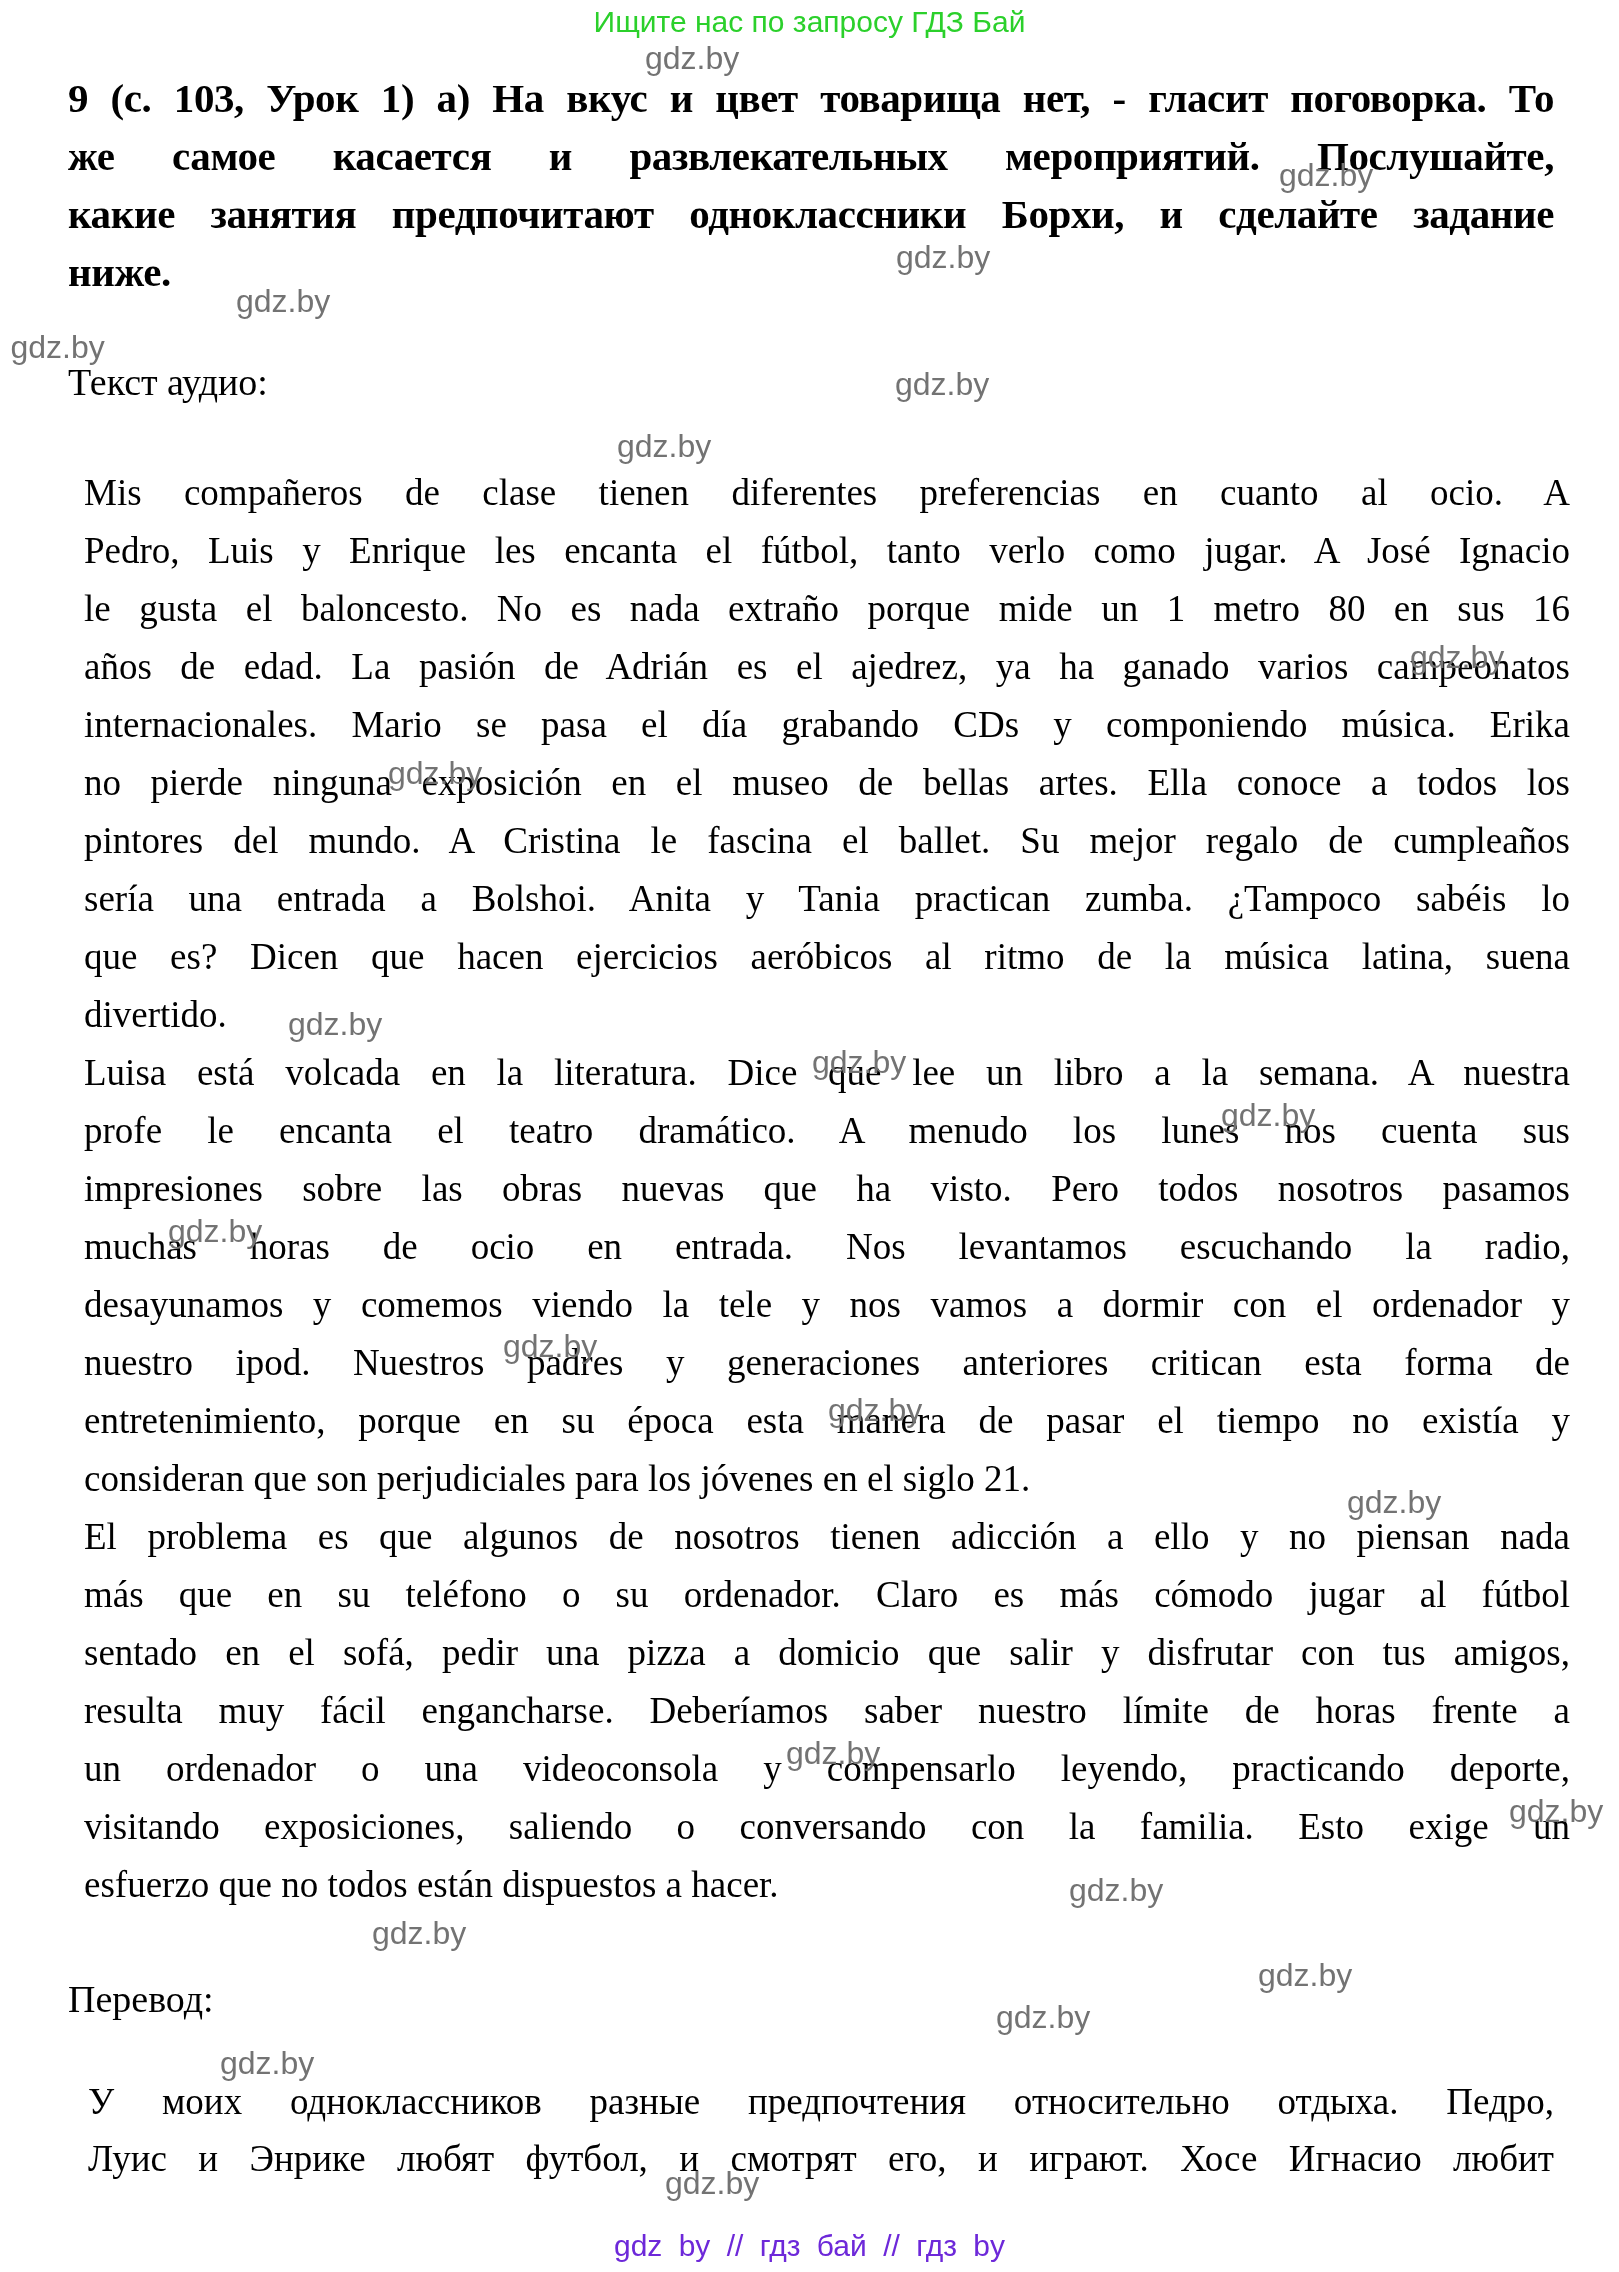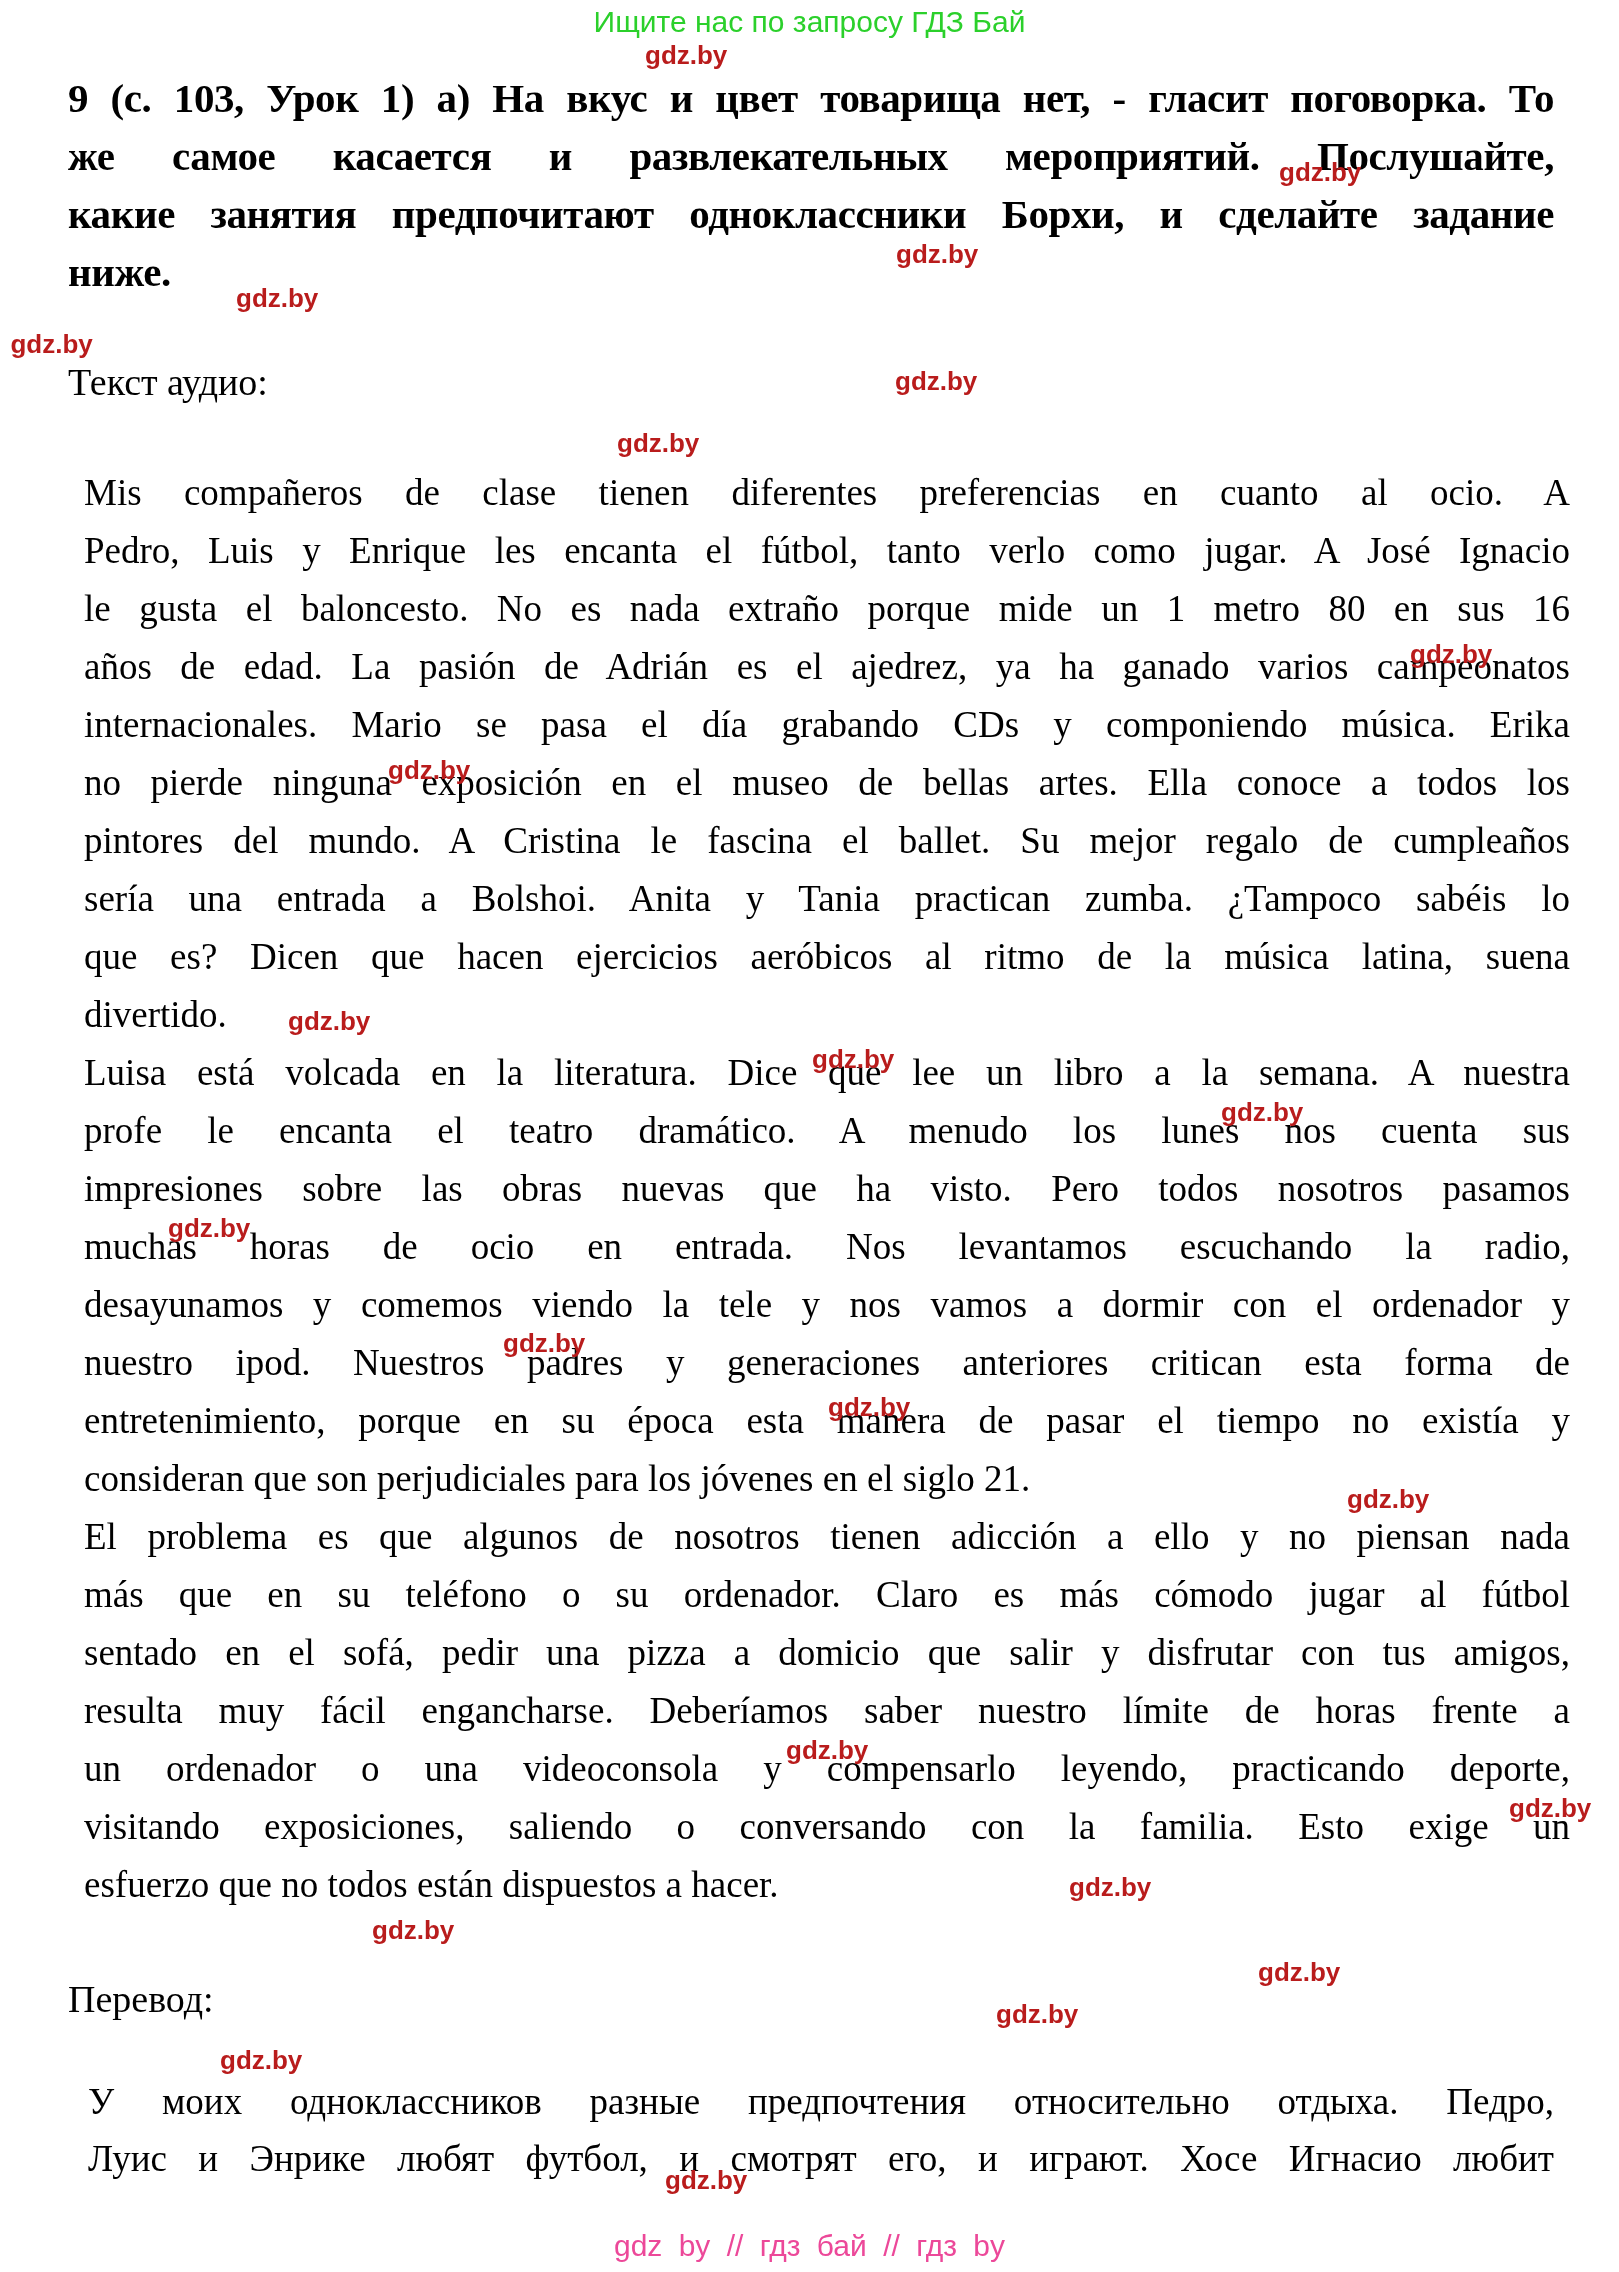--- a/index.html
+++ b/index.html
@@ -6,21 +6,21 @@
   body{
     width:1619px;height:2273px;position:relative;background:#ffffff;overflow:hidden;
     font-family:"Liberation Serif",serif;color:#000;
   }
   .promo{
     position:absolute;top:4.8px;left:0;width:100%;text-align:center;
     font-family:"Liberation Sans",sans-serif;font-size:30px;font-weight:500;
   }
   .wm{
     position:absolute;font-family:"Liberation Sans",sans-serif;
-    font-size:26px;color:#b91c1c;white-space:nowrap;line-height:1;font-weight:bold;
+    font-size:32px;color:#737373;white-space:nowrap;line-height:1;
   }
   .task{
     position:absolute;left:68px;top:69px;width:1486px;
     font-weight:bold;font-size:41px;line-height:58px;letter-spacing:-0.4px;
   }
   .line{
     text-align:justify;text-align-last:justify;text-justify:inter-word;
     height:58px;overflow:visible;white-space:normal;
   }
   .line.end{text-align-last:left;}
@@ -84,21 +84,21 @@
     <div class="line end">esfuerzo que no todos están dispuestos a hacer.</div>
   </div>
 
 <div class="heading translation-heading">Перевод:</div>
 
 <div class="translation">
     <div class="line">У моих одноклассников разные предпочтения относительно отдыха. Педро,</div>
     <div class="line">Луис и Энрике любят футбол, и смотрят его, и играют. Хосе Игнасио любит</div>
   </div>
 
-<div class="footer" style="color: #ec4899;">gdz by // гдз бай // гдз by</div>
+<div class="footer" style="color: #6d28d9;">gdz by // гдз бай // гдз by</div>
 
 <div id="wm-layer">
     <span class="wm" style="left: 645px; top: 42px;">gdz.by</span>
     <span class="wm" style="left: 1279px; top: 159px;">gdz.by</span>
     <span class="wm" style="left: 896px; top: 241px;">gdz.by</span>
     <span class="wm" style="left: 236px; top: 285px;">gdz.by</span>
     <span class="wm" style="left: 10.4px; top: 331px;">gdz.by</span>
     <span class="wm" style="left: 895px; top: 368px;">gdz.by</span>
     <span class="wm" style="left: 617px; top: 430px;">gdz.by</span>
     <span class="wm" style="left: 1410px; top: 641px;">gdz.by</span>

